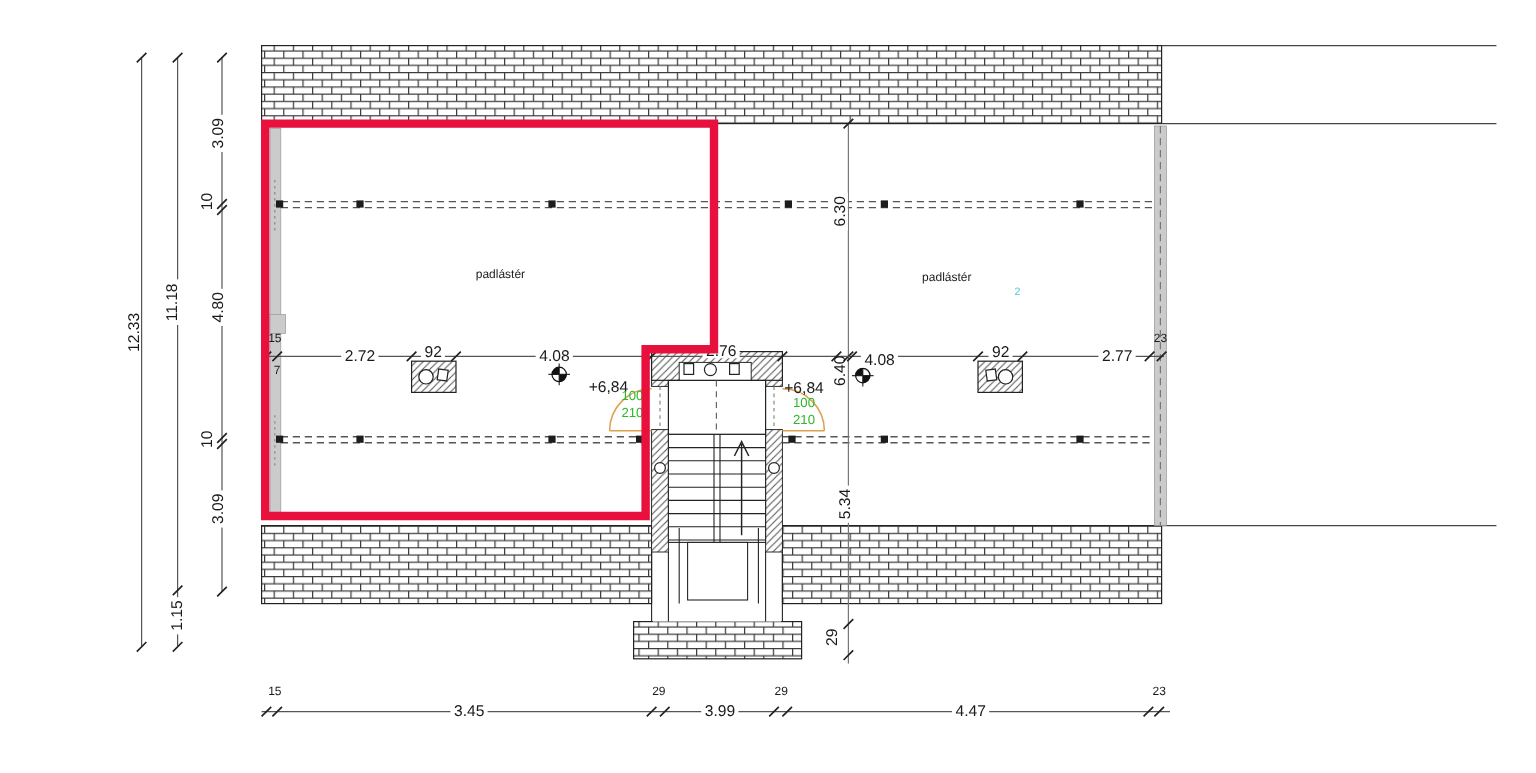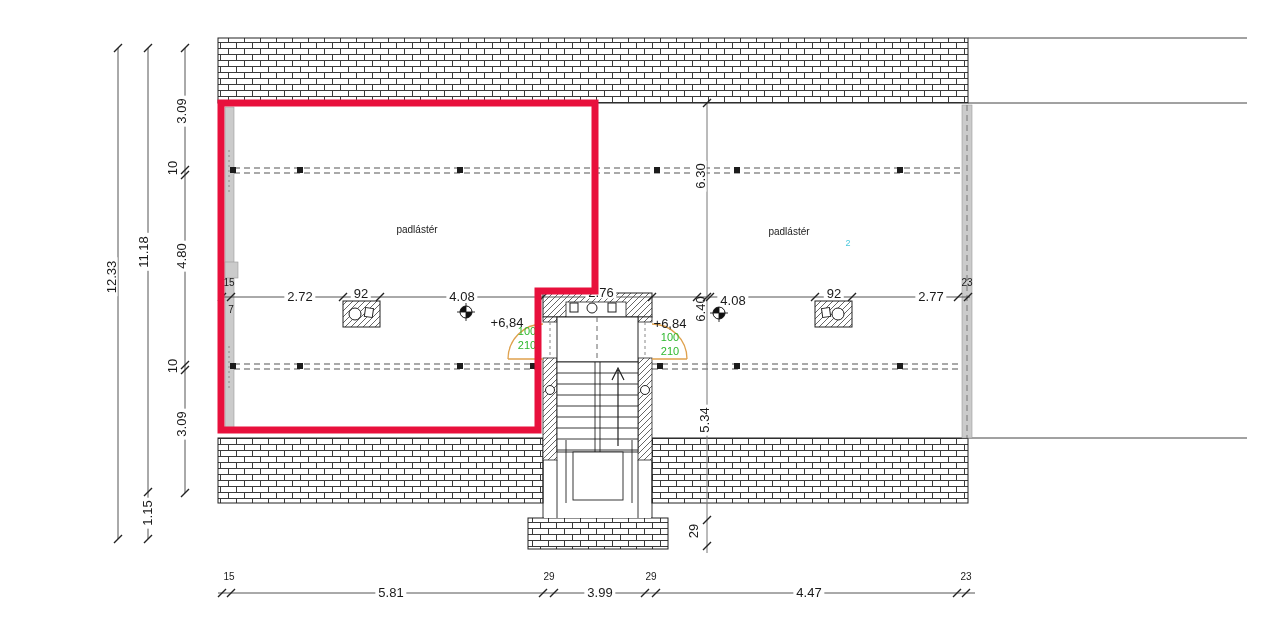--- a/index.html
+++ b/index.html
@@ -199,21 +199,21 @@
 <span class="lbl room" style="left:417px;top:230px">padlástér</span>
 <span class="lbl room" style="left:789px;top:232px">padlástér</span>
 <span class="lbl cyan" style="left:848px;top:243px">2</span>
 
 <span class="lbl green" style="left:527px;top:331px">100</span>
 <span class="lbl green" style="left:527px;top:345px">210</span>
 <span class="lbl green" style="left:670px;top:337px">100</span>
 <span class="lbl green" style="left:670px;top:351px">210</span>
 
 <span class="lbl small" style="left:229px;top:577px">15</span>
-<span class="lbl bg" style="left:391px;top:592px">5.81</span>
+<span class="lbl bg" style="left:391px;top:592px">3.45</span>
 <span class="lbl small" style="left:549px;top:577px">29</span>
 <span class="lbl bg" style="left:600px;top:592px">3.99</span>
 <span class="lbl small" style="left:651px;top:577px">29</span>
 <span class="lbl bg" style="left:809px;top:592px">4.47</span>
 <span class="lbl small" style="left:966px;top:577px">23</span>
 
 <svg id="redLayer" width="1280" height="644" viewBox="0 0 1280 644">
   <path d="M221,103 H595 V291 H538 V430 H221 Z" fill="none" stroke="#e8103c" stroke-width="7" stroke-linejoin="miter"></path>
 </svg>
 

